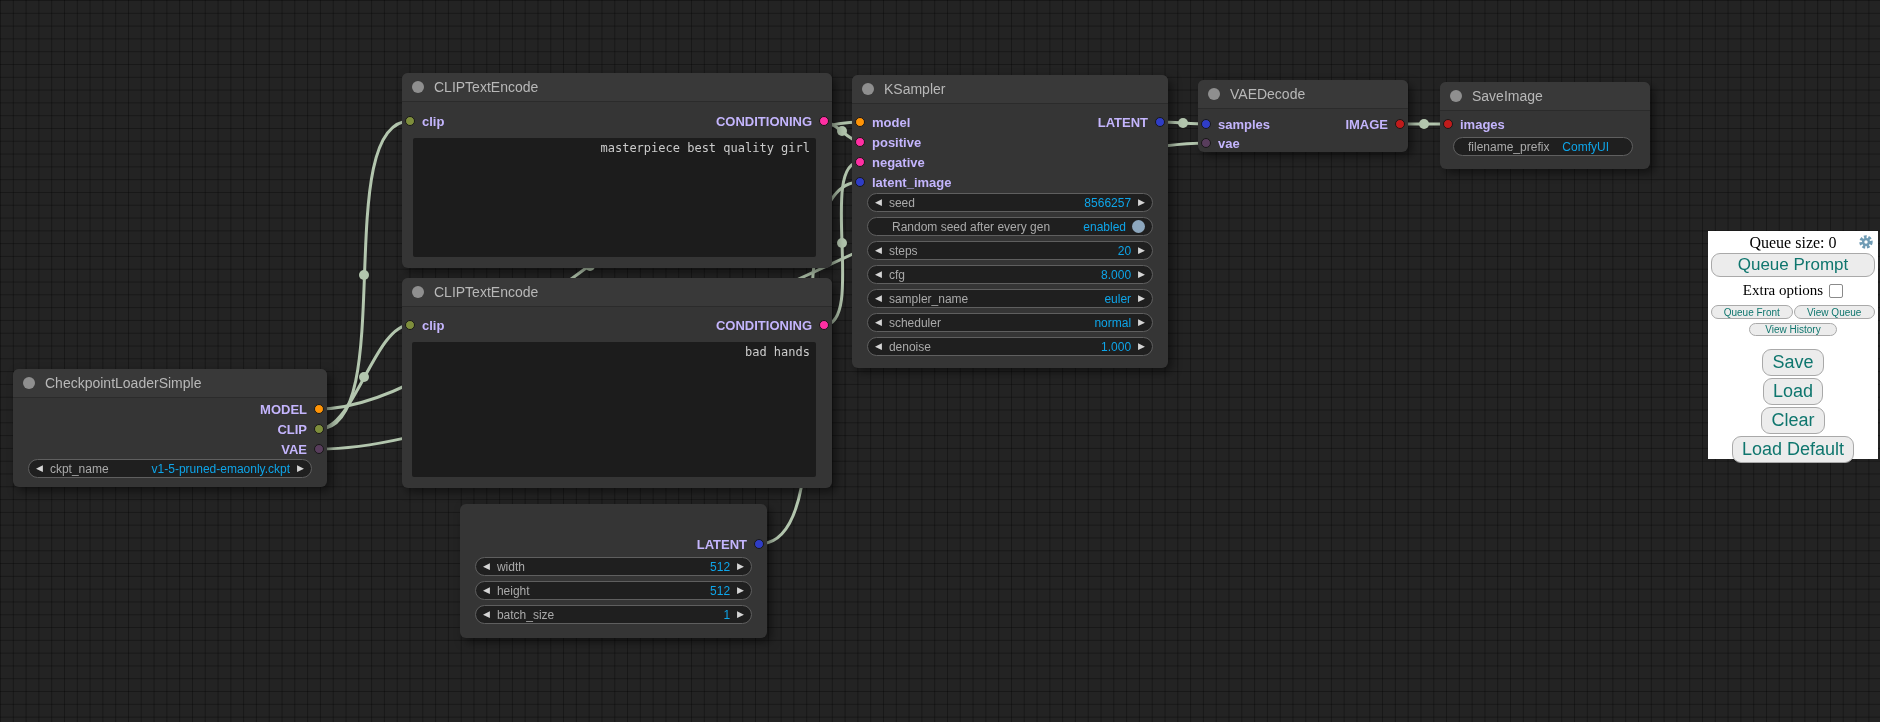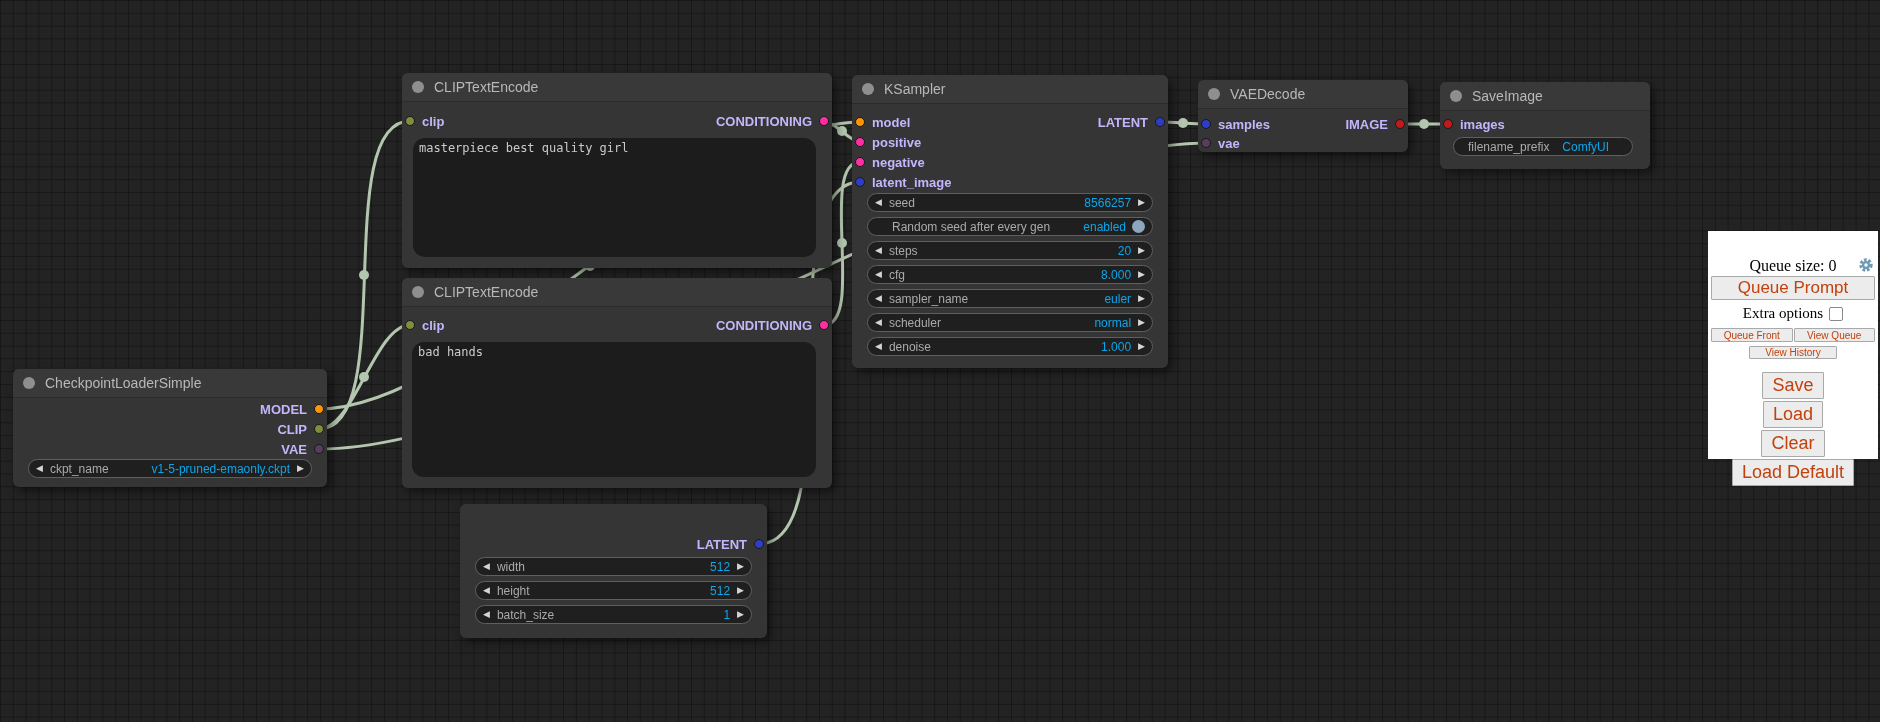--- a/index.html
+++ b/index.html
@@ -31,31 +31,31 @@
   .srow.out .dot{margin-left:7px;}
   .wcontainer{position:absolute;left:15px;right:15px;display:flex;flex-direction:column;gap:5px;}
   .widget{height:19px;background:#1f1f1f;border:1px solid #5f5f5f;border-radius:10px;
           display:flex;align-items:center;font-size:12px;color:#aaa;padding:0 7px;box-sizing:border-box;white-space:nowrap;}
   .warr{font-size:9px;color:#d5d5d5;line-height:19px;}
   .wlabel{margin-left:7px;}
   .wspace{flex:1;}
   .wvalue{color:#0ea5e9;margin-right:7px;}
   .widget.toggle{padding-left:24px;}
   .toggle-dot{width:13px;height:13px;border-radius:50%;background:#8ca6bd;margin-left:6px;flex:none;}
-  .ta{position:absolute;background:#1c1c1c;border:none;border-radius:12px;color:#cbcbcb;
+  .ta{position:absolute;background:#1c1c1c;border:none;border-radius:2px;color:#cbcbcb;
       font-family:"DejaVu Sans Mono",monospace;font-size:12px;padding:3px 6px;resize:none;
-      box-sizing:border-box;outline:none;overflow:hidden;}
+      box-sizing:border-box;outline:none;overflow:hidden;text-align:right;}
   
   .menu{position:absolute;left:1708px;top:231px;width:170px;height:228px;background:#ffffff;z-index:3;
         font-family:"Liberation Serif",serif;color:#000;display:flex;flex-direction:column;align-items:center;
         padding:2px 3px;box-sizing:border-box;}
-  .menu-row1{width:100%;position:relative;text-align:center;font-size:16px;height:19px;line-height:19px;margin-top:23px;}
+  .menu-row1{width:100%;position:relative;text-align:center;font-size:16px;height:19px;line-height:19px;}
   .gear{position:absolute;right:1px;top:1px;width:16px;height:16px;}
   .btn{font-family:"Liberation Sans",sans-serif;background:#ececec;border:1px solid #a9a9a9;
-       border-radius:1px;color:#c2410c;cursor:pointer;}
+       border-radius:9px;color:#0f766e;cursor:pointer;}
   .btn-prompt{width:100%;height:27px;font-size:17px;margin-top:1px;}
   .extra-row{height:18px;display:flex;align-items:center;gap:6px;font-size:15px;margin-top:5px;}
   .checkbox{width:12px;height:12px;border:1px solid #8a8a8a;background:#fff;border-radius:2px;display:inline-block;}
   .duo{display:flex;width:100%;gap:1px;margin-top:6px;}
   .duo .btn{flex:1;height:14px;font-size:10px;padding:0;}
   .btn-history{width:88px;height:14px;font-size:10px;padding:0;margin-top:4px;}
   .stack{margin-top:13px;display:flex;flex-direction:column;align-items:center;gap:2px;}
   .stack .btn{height:27px;font-size:18px;padding:0 9px;}
 </style>
 </head>

